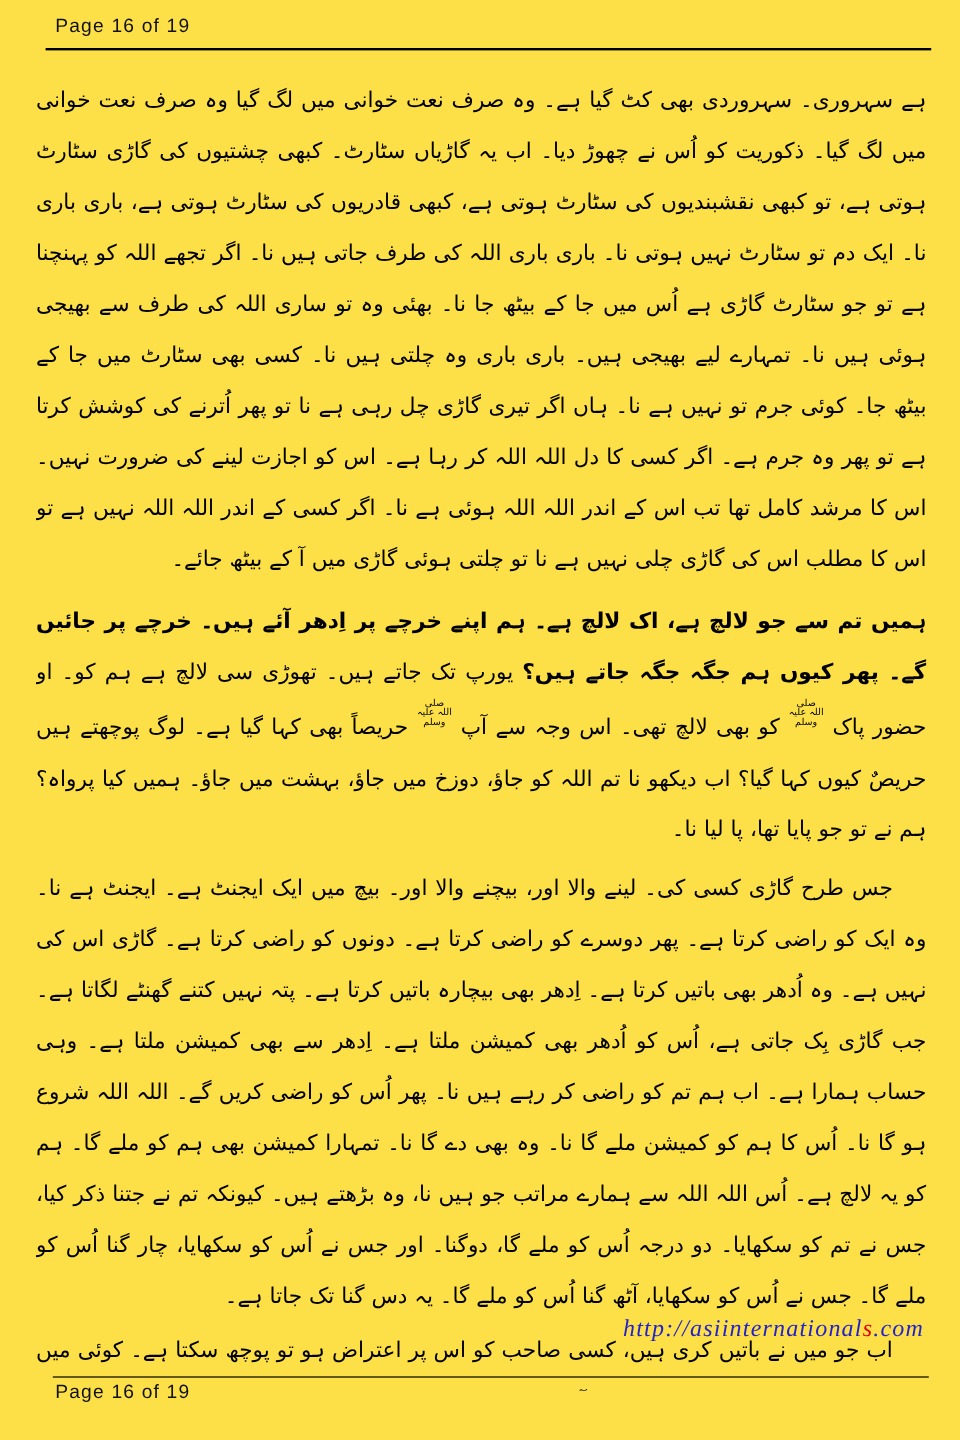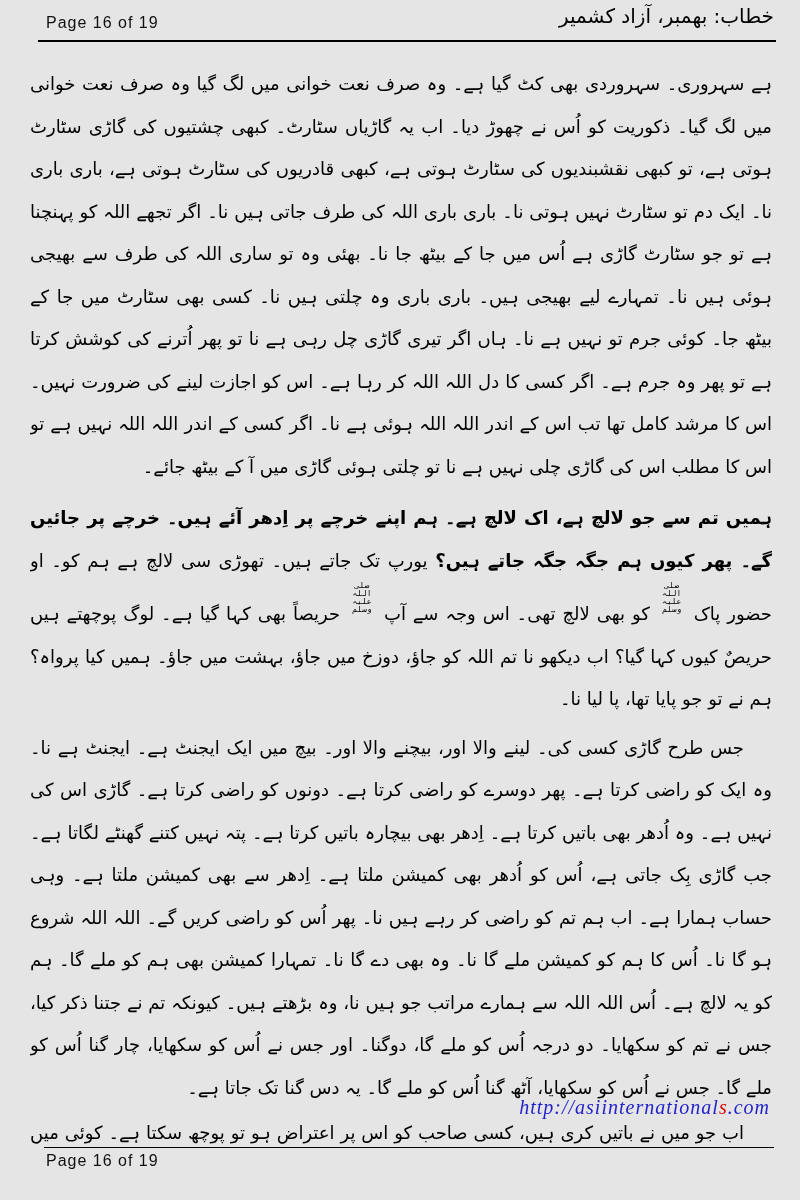--- a/index.html
+++ b/index.html
@@ -1,51 +1,50 @@
 <!DOCTYPE html>
 <html lang="ur"><head>
 <meta charset="utf-8">
 <style>
   html,body{margin:0;padding:0;}
   body{width:800px;height:1200px;background:#ffffff;position:relative;overflow:hidden;
        font-family:"DejaVu Sans",sans-serif;color:#000;}
-  .page{position:absolute;inset:0;background:#e5e5e5;}
+  .page{position:absolute;inset:0;background:#fde047;}
 
   
   .hdr-left{position:absolute;left:46px;top:14px;font-family:"Liberation Sans",sans-serif;
             font-size:16px;letter-spacing:1px;color:#111;}
   .hdr-right{position:absolute;right:26px;top:4px;font-size:20px;direction:rtl;color:#000;}
   .header-rule{position:absolute;left:38px;right:24px;top:40px;border-top:2px solid #000;}
 
   
   .doc-body{position:absolute;left:30px;right:28px;top:63px;height:1096px;overflow:hidden;
             direction:rtl;text-align:justify;font-size:18px;line-height:42.5px;color:#000;}
   .para{margin:0 0 3px 0;}
   .para.indent{text-indent:28px;}
   .heading-seg{font-weight:bold;text-decoration-thickness:1.5px;text-underline-offset:5px;}
   .para.heading{margin-top:9px;margin-bottom:6px;}
   .saw{font-size:8px;line-height:1;display:inline-block;max-width:30px;text-align:center;
-       vertical-align:8px;white-space:normal;font-family:Liberation Mono, monospace;}
+       vertical-align:8px;white-space:normal;}
 
   
   .footer-rule{position:absolute;left:44px;right:26px;top:1147px;border-top:1.5px solid #000;}
   .ftr-left{position:absolute;left:46px;top:1152px;font-family:"Liberation Sans",sans-serif;
             font-size:16px;letter-spacing:1px;color:#111;}
   .ftr-url{position:absolute;right:30px;top:1096px;font-family:"Liberation Serif",serif;
            font-style:italic;font-size:20px;text-decoration:none;letter-spacing:1px;}
   .url-blue{color:#2222cc;}
   .url-red{color:#dd0000;}
 </style>
 </head>
 <body>
 
 <div class="page">
 
   <span class="hdr-left">Page 16  of 19</span>
-  <span class="hdr-right" dir="rtl">خطاب: بھمبر، آزاد کشمیر</span>
   <div class="header-rule"></div>
 
   <div class="doc-body" dir="rtl">
 
     <p class="para"><span>ہے سہروری۔ سہروردی بھی کٹ گیا ہے۔ وہ صرف نعت خوانی میں لگ گیا وہ صرف نعت خوانی میں لگ گیا۔ ذکوریت کو اُس نے چھوڑ دیا۔ اب یہ گاڑیاں سٹارٹ۔ کبھی چشتیوں کی گاڑی سٹارٹ ہوتی ہے، تو کبھی نقشبندیوں کی سٹارٹ ہوتی ہے، کبھی قادریوں کی سٹارٹ ہوتی ہے، باری باری نا۔ ایک دم تو سٹارٹ نہیں ہوتی نا۔ باری باری اللہ کی طرف جاتی ہیں نا۔ اگر تجھے اللہ کو پہنچنا ہے تو جو سٹارٹ گاڑی ہے اُس میں جا کے بیٹھ جا نا۔ بھئی وہ تو ساری اللہ کی طرف سے بھیجی ہوئی ہیں نا۔ تمہارے لیے بھیجی ہیں۔ باری باری وہ چلتی ہیں نا۔ کسی بھی سٹارٹ میں جا کے بیٹھ جا۔ کوئی جرم تو نہیں ہے نا۔ ہاں اگر تیری گاڑی چل رہی ہے نا تو پھر اُترنے کی کوشش کرتا ہے تو پھر وہ جرم ہے۔ اگر کسی کا دل اللہ اللہ کر رہا ہے۔ اس کو اجازت لینے کی ضرورت نہیں۔ اس کا مرشد کامل تھا تب اس کے اندر اللہ اللہ ہوئی ہے نا۔ اگر کسی کے اندر اللہ اللہ نہیں ہے تو اس کا مطلب اس کی گاڑی چلی نہیں ہے نا تو چلتی ہوئی گاڑی میں آ کے بیٹھ جائے۔</span></p>
 
     <p class="para heading"><span class="heading-seg">ہمیں تم سے جو لالچ ہے، اک لالچ ہے۔ ہم اپنے خرچے پر اِدھر آئے ہیں۔ خرچے پر جائیں گے۔ پھر کیوں ہم جگہ جگہ جاتے ہیں؟</span><span> یورپ تک جاتے ہیں۔ تھوڑی سی لالچ ہے ہم کو۔ او حضور پاک </span><span class="saw">صلی اللہ علیہ وسلم</span><span> کو بھی لالچ تھی۔ اس وجہ سے آپ </span><span class="saw">صلی اللہ علیہ وسلم</span><span> حریصاً بھی کہا گیا ہے۔ لوگ پوچھتے ہیں حریصٌ کیوں کہا گیا؟ اب دیکھو نا تم اللہ کو جاؤ، دوزخ میں جاؤ، بہشت میں جاؤ۔ ہمیں کیا پرواہ؟ ہم نے تو جو پایا تھا، پا لیا نا۔</span></p>
 
     <p class="para indent"><span>جس طرح گاڑی کسی کی۔ لینے والا اور، بیچنے والا اور۔ بیچ میں ایک ایجنٹ ہے۔ ایجنٹ ہے نا۔ وہ ایک کو راضی کرتا ہے۔ پھر دوسرے کو راضی کرتا ہے۔ دونوں کو راضی کرتا ہے۔ گاڑی اس کی نہیں ہے۔ وہ اُدھر بھی باتیں کرتا ہے۔ اِدھر بھی بیچارہ باتیں کرتا ہے۔ پتہ نہیں کتنے گھنٹے لگاتا ہے۔ جب گاڑی بِک جاتی ہے، اُس کو اُدھر بھی کمیشن ملتا ہے۔ اِدھر سے بھی کمیشن ملتا ہے۔ وہی حساب ہمارا ہے۔ اب ہم تم کو راضی کر رہے ہیں نا۔ پھر اُس کو راضی کریں گے۔ اللہ اللہ شروع ہو گا نا۔ اُس کا ہم کو کمیشن ملے گا نا۔ وہ بھی دے گا نا۔ تمہارا کمیشن بھی ہم کو ملے گا۔ ہم کو یہ لالچ ہے۔ اُس اللہ اللہ سے ہمارے مراتب جو ہیں نا، وہ بڑھتے ہیں۔ کیونکہ تم نے جتنا ذکر کیا، جس نے تم کو سکھایا۔ دو درجہ اُس کو ملے گا، دوگنا۔ اور جس نے اُس کو سکھایا، چار گنا اُس کو ملے گا۔ جس نے اُس کو سکھایا، آٹھ گنا اُس کو ملے گا۔ یہ دس گنا تک جاتا ہے۔</span></p>
 

